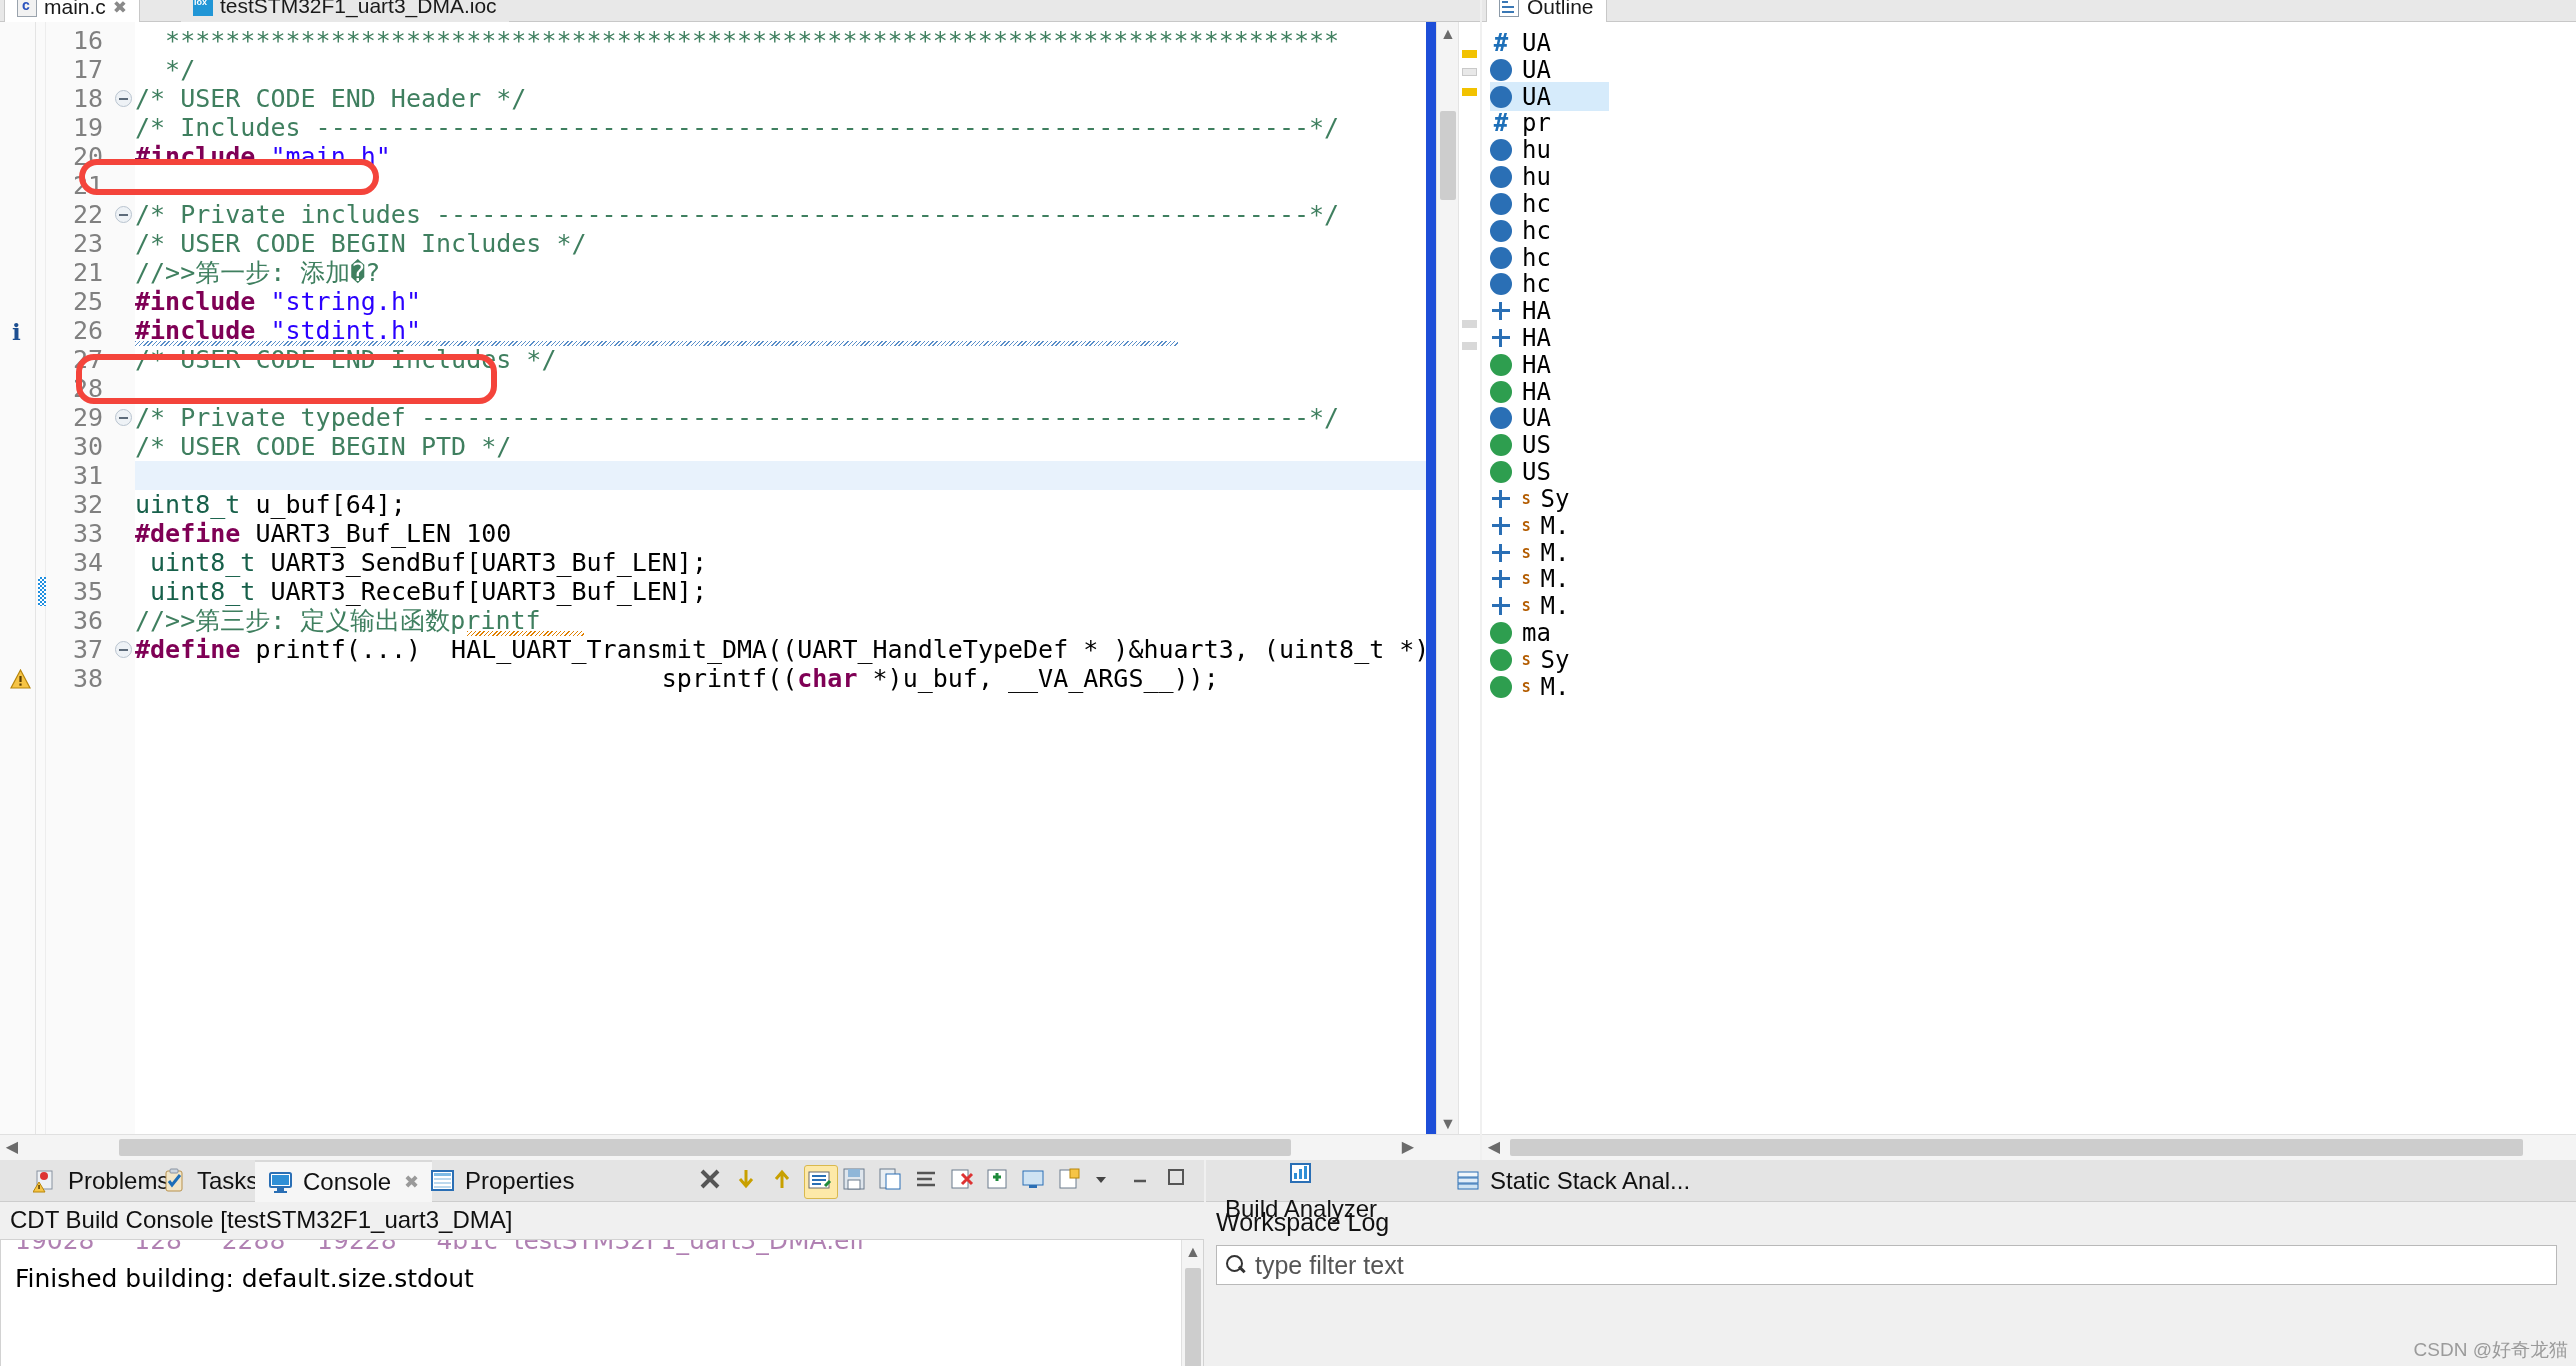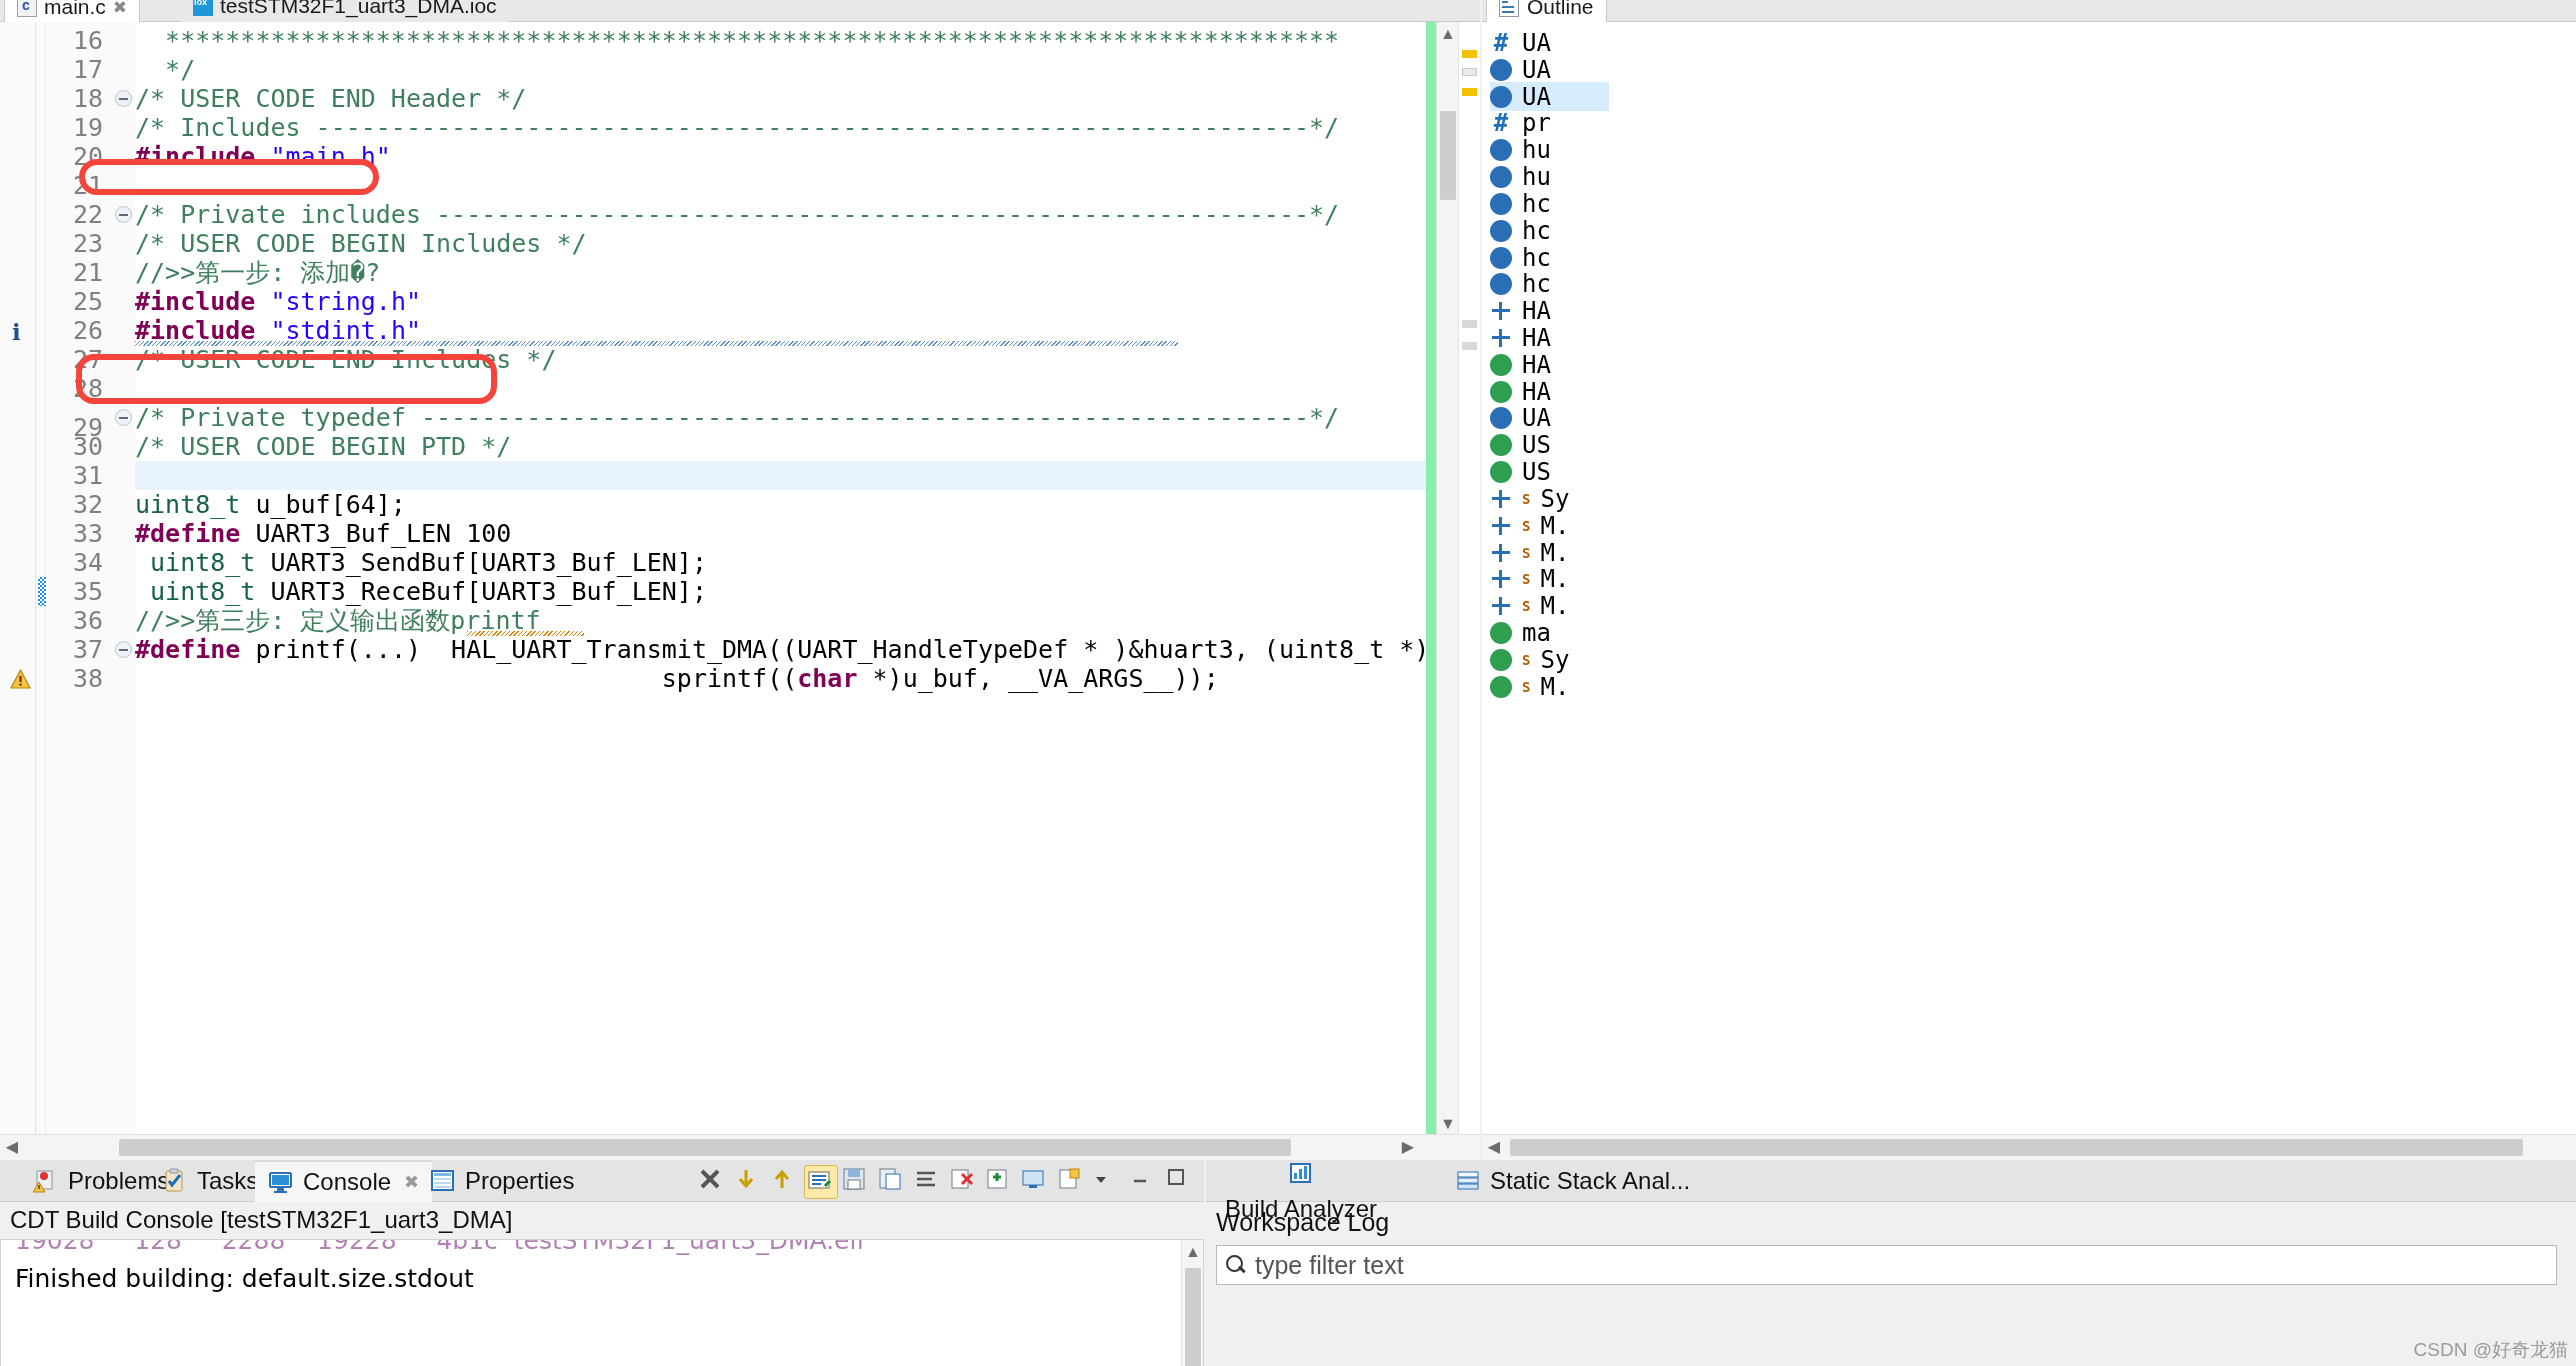--- a/index.html
+++ b/index.html
@@ -19,21 +19,21 @@
   .etab.active { background:#ffffff; border:1px solid #c8c8c8; border-bottom:none; border-top:2px solid #f0f0f0;}
   .etab.inactive { background:#e8e8e8; }
   .tabicon { width:20px; height:20px; display:inline-block; flex:0 0 auto; }
   .ic-c { background:#f2f2f2; border:1px solid #9aa3ad; position:relative; }
   .ic-c::after{content:"c";position:absolute;left:4px;top:-1px;font-size:14px;color:#2a52be;font-weight:bold;}
   .ic-ioc { background:#2196d6; position:relative; }
   .ic-ioc::after{content:"iox";position:absolute;left:1px;top:1px;font-size:9px;color:#fff;font-weight:bold;}
   .tabclose { font-size:17px; color:#8a8a8a; }
 
   
-  #edbody { position:absolute; left:0; top:22px; right:0; bottom:0; background:#86efac; }
+  #edbody { position:absolute; left:0; top:22px; right:0; bottom:0; background:#1d4ed8; }
   #ann-ruler { position:absolute; left:0; top:0; width:36px; height:100%; background:#fafafa;
      border-right:1px solid #e4e4e4; }
   #change-ruler { position:absolute; left:36px; top:0; width:10px; height:100%; background:#fafafa;
      border-right:1px solid #ededed;}
   #linenos { position:absolute; left:46px; top:0; width:68px; height:100%; background:#fafafa;
      border-right:1px solid #d6d6d6; }
   #fold-col { position:absolute; left:113px; top:0; width:22px; height:100%; background:#fafafa; }
   #code { position:absolute; left:135px; top:0; right:54px; bottom:0; overflow:hidden; background:#ffffff;}
 
   .ln { position:absolute; right:10px; font-family:"DejaVu Sans Mono", monospace; font-size:25px;
@@ -186,21 +186,21 @@
           <div class="ln" style="top: 91px;">19</div>
           <div class="ln" style="top: 120px;">20</div>
           <div class="ln" style="top: 149px;">21</div>
           <div class="ln" style="top: 178px;">22</div>
           <div class="ln" style="top: 207px;">23</div>
           <div class="ln" style="top: 236px;">21</div>
           <div class="ln" style="top: 265px;">25</div>
           <div class="ln" style="top: 294px;">26</div>
           <div class="ln" style="top: 323px;">27</div>
           <div class="ln" style="top: 352px;">28</div>
-          <div class="ln" style="top: 391px; margin-left: 20px;">29</div>
+          <div class="ln" style="top: 381px; margin-left: 20px;">29</div>
           <div class="ln" style="top: 410px;">30</div>
           <div class="ln" style="top: 439px;">31</div>
           <div class="ln" style="top: 468px;">32</div>
           <div class="ln" style="top: 497px;">33</div>
           <div class="ln" style="top: 526px;">34</div>
           <div class="ln" style="top: 555px;">35</div>
           <div class="ln" style="top: 584px;">36</div>
           <div class="ln" style="top: 613px;">37</div>
           <div class="ln" style="top: 642px;">38</div>
         </div>

